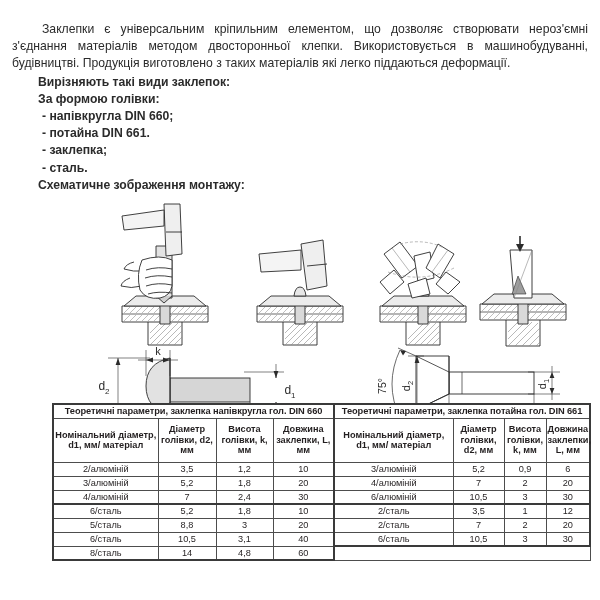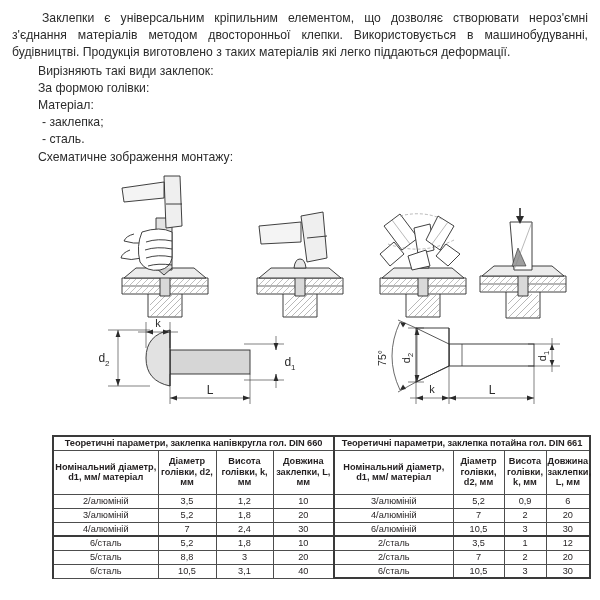--- a/index.html
+++ b/index.html
@@ -7,55 +7,56 @@
   body {
     width:600px; height:600px;
     background:#ffffff;
     font-family:"Liberation Sans", sans-serif;
     color:#231f20;
     overflow:hidden;
     position:relative;
   }
 
   
-  #doc-body { padding:10px 12px 0 12px; }
+  #doc-body { padding:21px 12px 0 12px; }
 
   .para-justified {
     text-align:justify;
     text-indent:30px;
     font-size:12.2px;
     line-height:17.2px;
     margin:0 0 1px 0;
     color:#2b2b2b;
   }
   .line {
     font-size:12.2px;
     line-height:17.2px;
     margin:0;
     padding-left:26px;
     white-space:nowrap;
     color:#2b2b2b;
+    font-weight:bold;
   }
   .line.dash { padding-left:30px; }
 
   
   #diagram-area {
     position:relative;
     width:600px;
     height:242px;
     margin-top:2px;
   }
   #montage-row { position:absolute; left:0; top:0; width:600px; height:152px; }
   #dims-row    { position:absolute; left:0; top:146px; width:600px; height:96px; }
 
   
   #params-wrap {
     position:absolute;
     left:52px;
-    top:435px;
+    top:403px;
     width:537px;
   }
   table.params {
     border-collapse:collapse;
     width:537px;
     table-layout:fixed;
     font-size:9.2px;
     color:#231f20;
   }
   table.params td {
@@ -89,21 +90,22 @@
   .edge-t { border-top:2px solid #3a3a3a !important; }
   .edge-b { border-bottom:2px solid #3a3a3a !important; }
 </style>
 </head>
 <body>
 
 <div id="doc-body">
   <p class="para-justified">Заклепки є універсальним кріпильним елементом, що дозволяє створювати нероз'ємні з'єднання матеріалів методом двосторонньої клепки. Використовується в машинобудуванні, будівництві. Продукція виготовлено з таких матеріалів які легко піддаються деформації.</p>
   <p class="line">Вирізняють такі види заклепок:</p>
   <p class="line">За формою голівки:</p>
-  <p class="line">Матеріал:</p>
+  <p class="line dash">- напівкругла DIN 660;</p>
+  <p class="line dash">- потайна DIN 661.</p>
   <p class="line dash">- заклепка;</p>
   <p class="line dash">- сталь.</p>
   <p class="line">Схематичне зображення монтажу:</p>
 </div>
 
 <div id="diagram-area">
 
   <svg id="montage-row" viewBox="0 0 600 152">
     <g fill="none" stroke="#2b2b2b" stroke-width="0.9" stroke-linejoin="round">
 
@@ -549,15 +551,22 @@
         <td class="val edge-l">6/сталь</td>
         <td class="val">10,5</td>
         <td class="val">3,1</td>
         <td class="val vsplit-l">40</td>
         <td class="val vsplit-r edge-b">6/сталь</td>
         <td class="val edge-b">10,5</td>
         <td class="val edge-b">3</td>
         <td class="val edge-r edge-b">30</td>
       </tr>
 
+      <tr>
+        <td class="val edge-l edge-b">8/сталь</td>
+        <td class="val edge-b">14</td>
+        <td class="val edge-b">4,8</td>
+        <td class="val vsplit-l edge-b">60</td>
+        <td class="blank" colspan="4"></td>
+      </tr>
     </tbody>
   </table>
 </div>
 
 </body></html>

